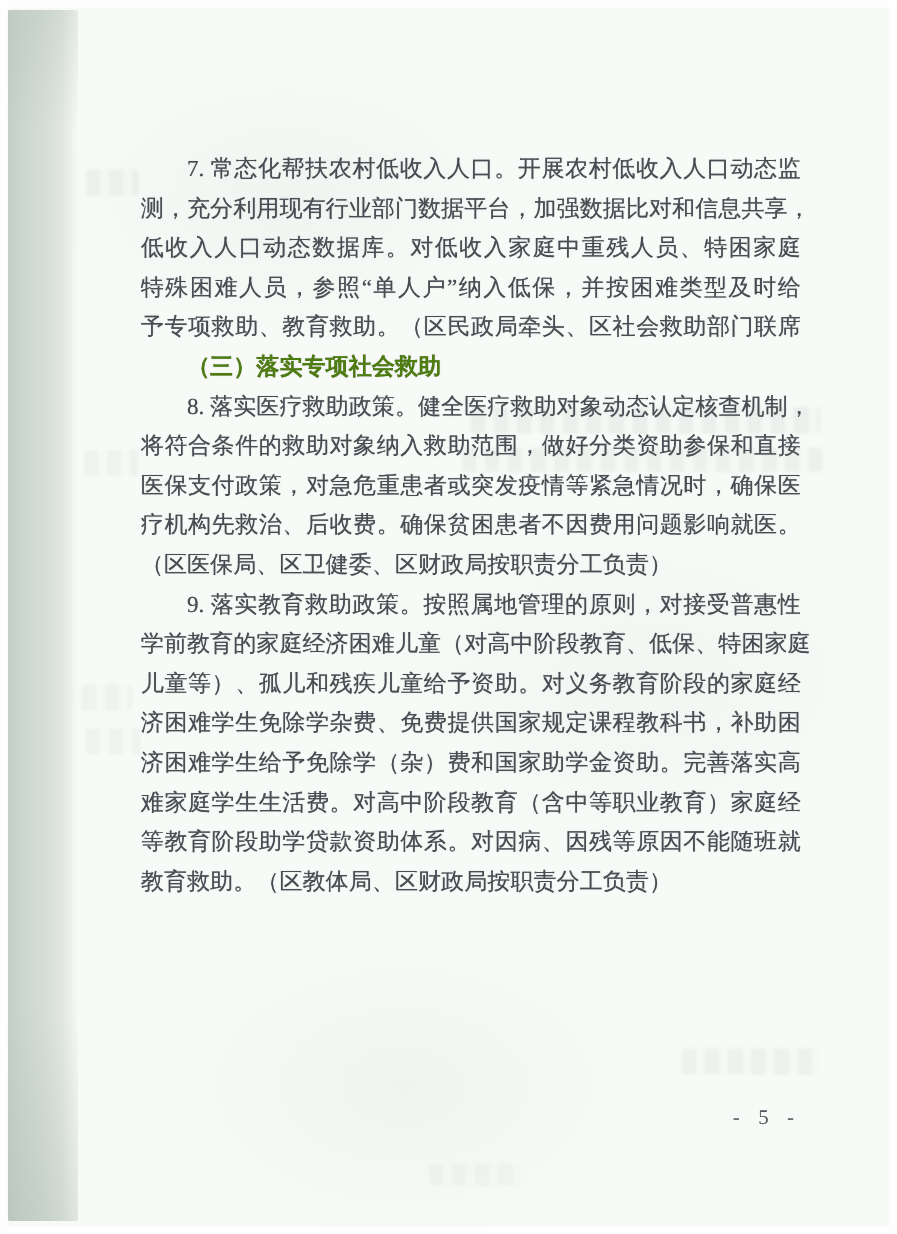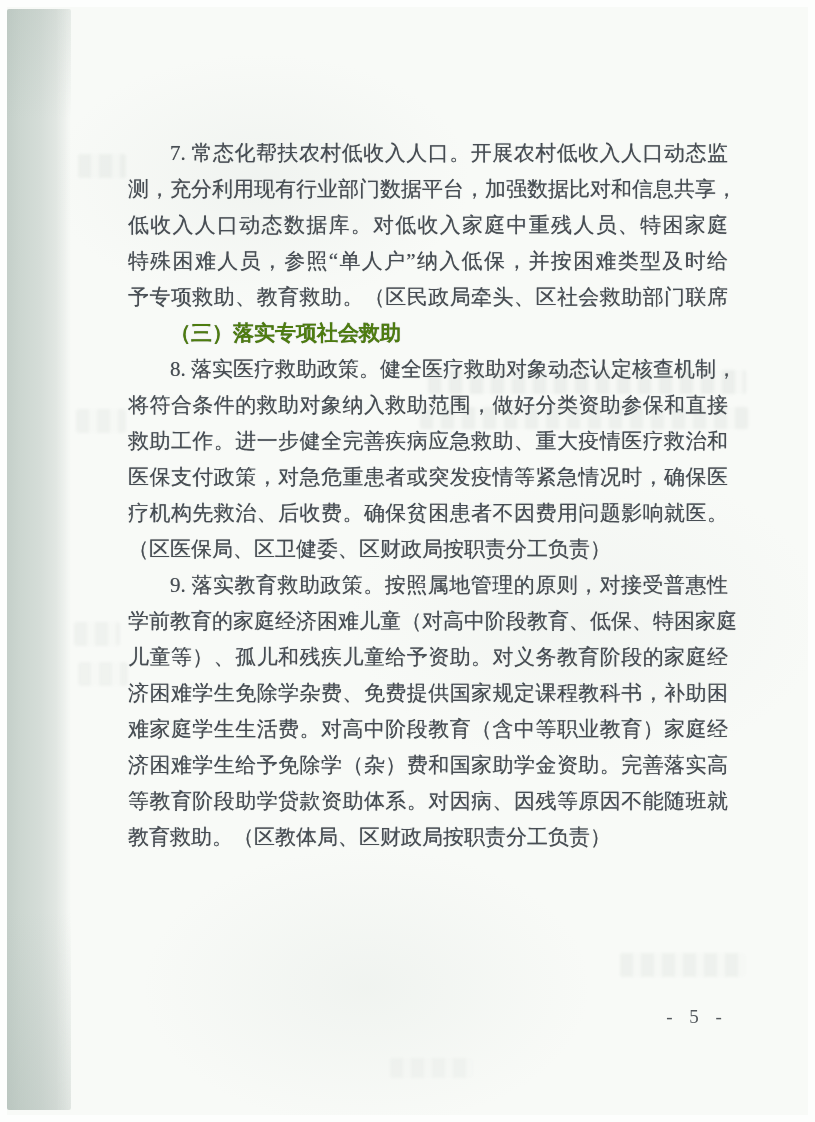--- a/index.html
+++ b/index.html
@@ -97,30 +97,29 @@
 
   <div class="doc">
       <div class="line indent">7. 常态化帮扶农村低收入人口。开展农村低收入人口动态监</div>
       <div class="line">测，充分利用现有行业部门数据平台，加强数据比对和信息共享，</div>
       <div class="line">低收入人口动态数据库。对低收入家庭中重残人员、特困家庭</div>
       <div class="line">特殊困难人员，参照“单人户”纳入低保，并按困难类型及时给</div>
       <div class="line">予专项救助、教育救助。（区民政局牵头、区社会救助部门联席</div>
       <div class="line heading indent last">（三）落实专项社会救助</div>
       <div class="line indent">8. 落实医疗救助政策。健全医疗救助对象动态认定核查机制，</div>
       <div class="line">将符合条件的救助对象纳入救助范围，做好分类资助参保和直接</div>
-      <div class="line">救助工作。进一步健全完善疾病应急救助、重大疫情医疗救治和</div>
       <div class="line">医保支付政策，对急危重患者或突发疫情等紧急情况时，确保医</div>
       <div class="line">疗机构先救治、后收费。确保贫困患者不因费用问题影响就医。</div>
       <div class="line last">（区医保局、区卫健委、区财政局按职责分工负责）</div>
       <div class="line indent">9. 落实教育救助政策。按照属地管理的原则，对接受普惠性</div>
       <div class="line">学前教育的家庭经济困难儿童（对高中阶段教育、低保、特困家庭</div>
       <div class="line">儿童等）、孤儿和残疾儿童给予资助。对义务教育阶段的家庭经</div>
       <div class="line">济困难学生免除学杂费、免费提供国家规定课程教科书，补助困</div>
+      <div class="line">济困难学生给予免除学（杂）费和国家助学金资助。完善落实高</div>
       <div class="line">难家庭学生生活费。对高中阶段教育（含中等职业教育）家庭经</div>
-      <div class="line">济困难学生给予免除学（杂）费和国家助学金资助。完善落实高</div>
       <div class="line">等教育阶段助学贷款资助体系。对因病、因残等原因不能随班就</div>
       <div class="line last">教育救助。（区教体局、区财政局按职责分工负责）</div>
     </div>
 
   <div class="ghost g1"></div>
   <div class="ghost g2"></div>
   <div class="ghost g3"></div>
   <div class="ghost g4"></div>
   <div class="ghost g5"></div>
   <div class="ghost g6"></div>

